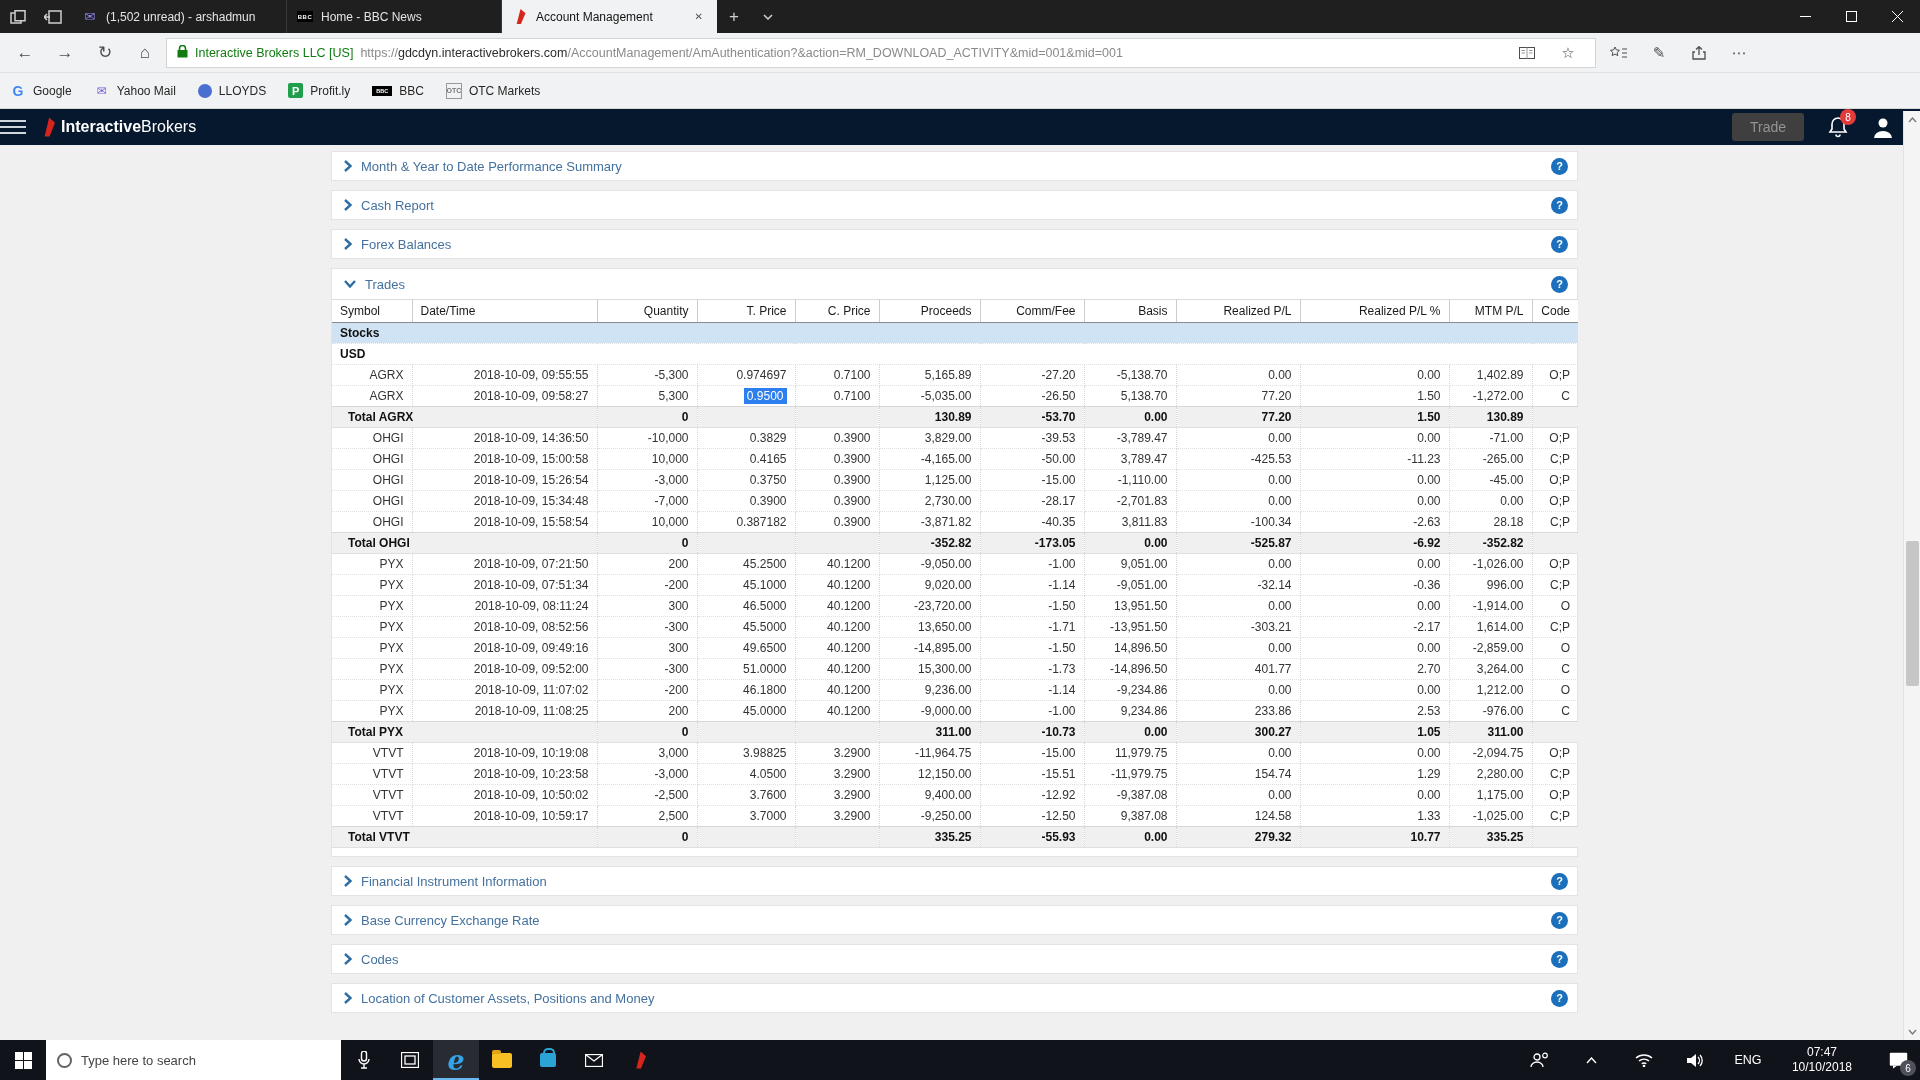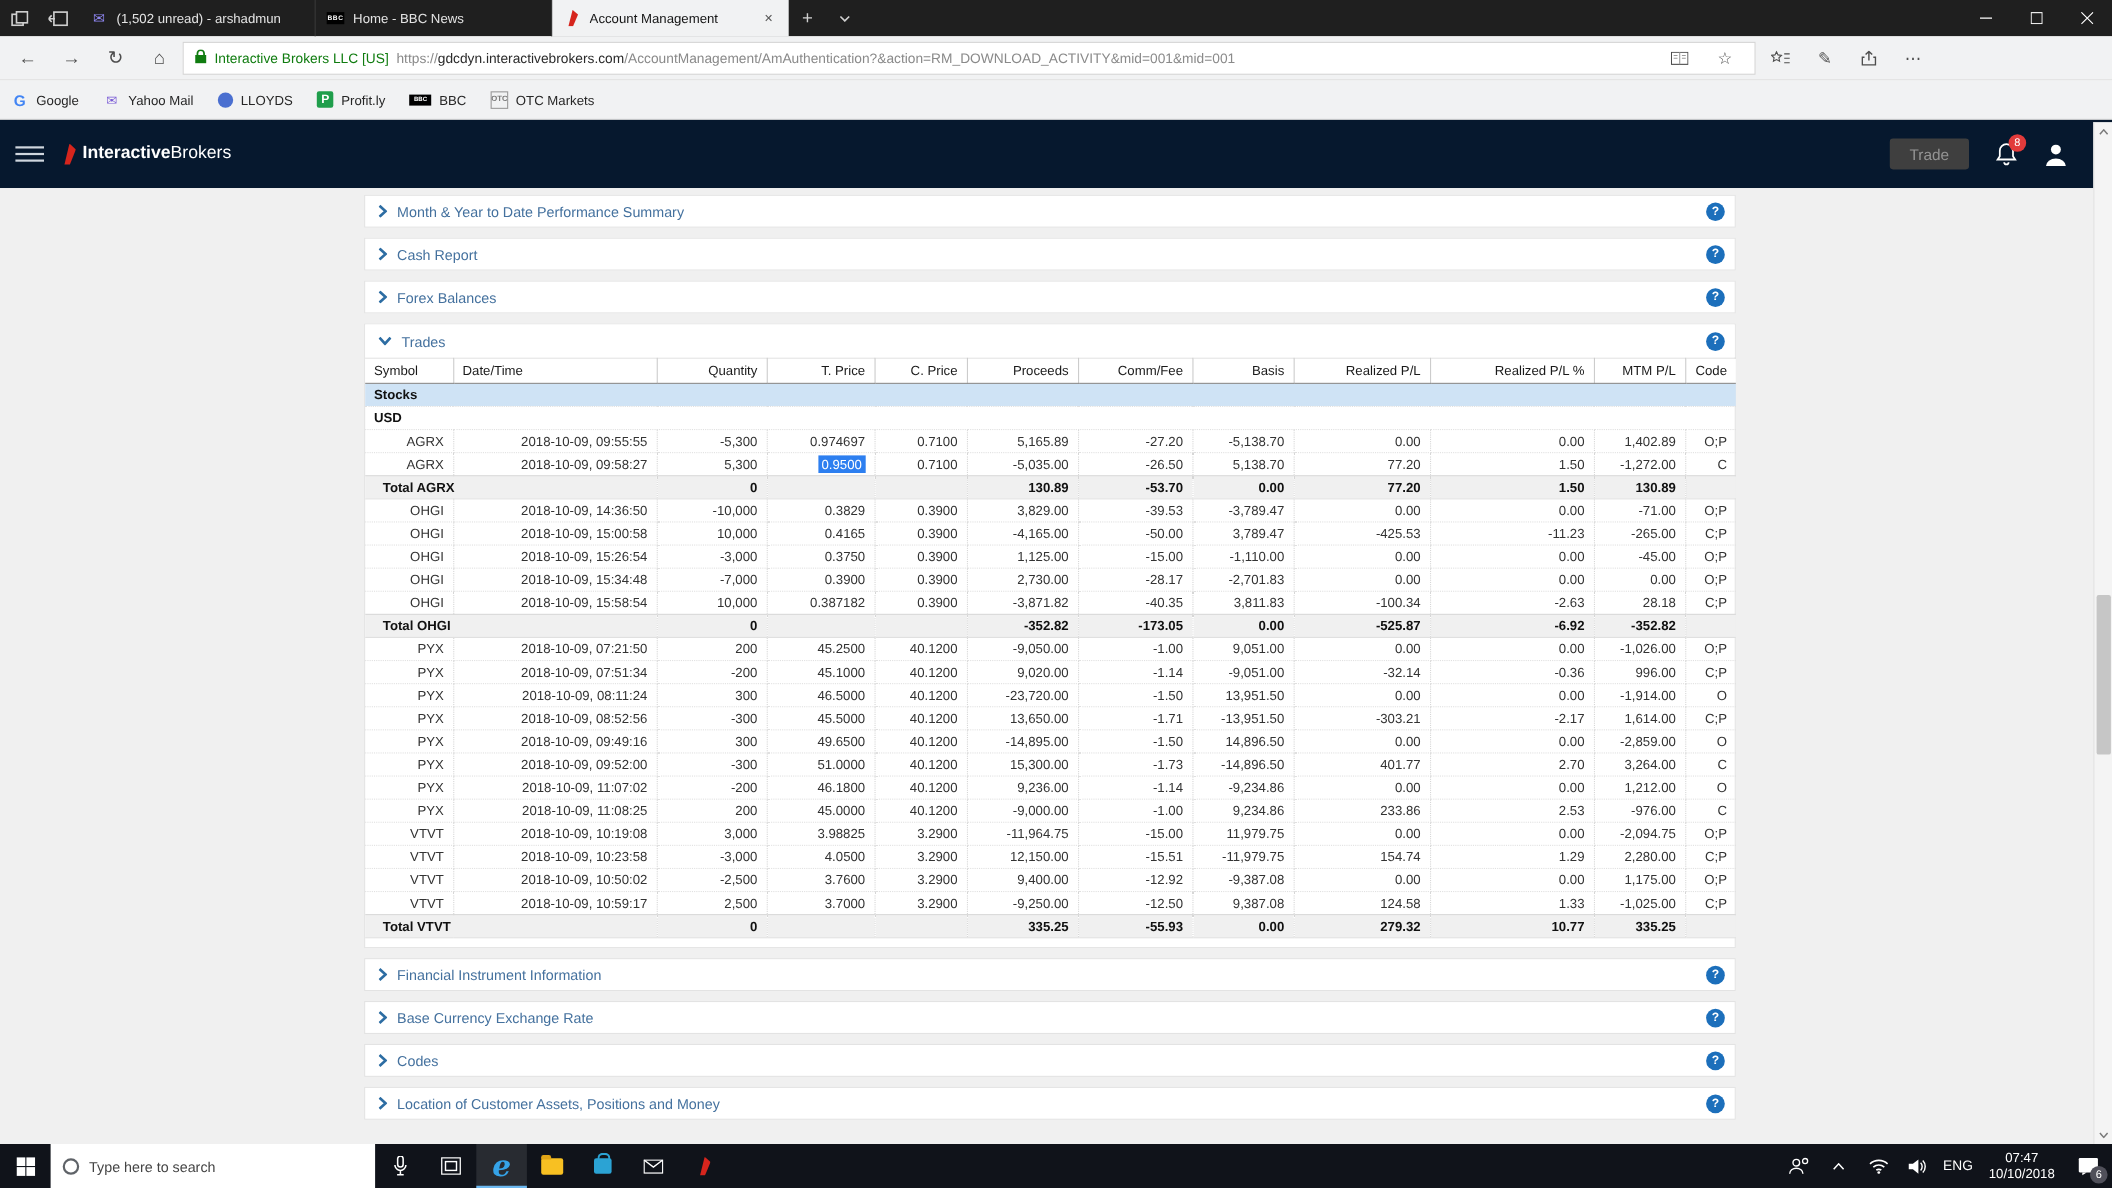--- a/index.html
+++ b/index.html
@@ -41,21 +41,21 @@
   .bm { display:flex; align-items:center; gap:7px; font-size:12px; color:#262626; }
   .bm-ic { width:16px; height:16px; display:flex; align-items:center; justify-content:center; font-size:12px; }
   .bm-google { color:#4285F4; font-weight:bold; font-size:14px; }
   .bm-env { color:#7b5cd6; }
   .bm-lloyds { width:14px; height:14px; border-radius:50%; background:#4a6fd0; }
   .bm-p { width:15px; height:15px; background:#1f9e4b; color:#fff; font-size:11px; font-weight:bold; border-radius:2px; }
   .bm-bbc { background:#000; color:#fff; font-size:5.5px; font-weight:bold; width:20px; height:10px; }
   .bm-otc { color:#777; font-size:7px; font-weight:bold; border:1px solid #999; padding:0 1px; }
 
   
-  .ibnav { height:62px; background:#06182e; display:flex; align-items:center; padding:0 14px; }
+  .ibnav { height:36px; background:#06182e; display:flex; align-items:center; padding:0 0; }
   .hamburger { width:26px; display:flex; flex-direction:column; gap:4px; margin-right:16px; }
   .hamburger div { height:2px; background:#cfd6de; }
   .brand { display:flex; align-items:center; gap:6px; color:#fff; font-size:16px; }
   .brand b { font-weight:bold; } .brand span { font-weight:normal; }
   .brand .flame { width:13px; height:19px; }
   .nav-right { margin-left:auto; display:flex; align-items:center; gap:24px; padding-right:26px; }
   .trade-btn { background:#3f3f3f; color:#949494; font-size:14px; padding:6px 18px; border-radius:3px; }
   .bell-wrap, .user-wrap { position:relative; display:flex; }
   .nav-badge { position:absolute; top:-7px; right:-8px; background:#e23b3b; color:#fff; font-size:10px; min-width:16px; height:16px; border-radius:8px; display:flex; align-items:center; justify-content:center; padding:0 3px; }
 
@@ -95,21 +95,21 @@
   .tb-item { width:46px; display:flex; align-items:center; justify-content:center; }
   .tb-item.active-app { background:rgba(255,255,255,.10); box-shadow:inset 0 -2px 0 #6cb8f0; }
   .tb-search { width:295px; background:#fff; display:flex; align-items:center; gap:9px; padding:0 11px; }
   .search-circle { width:15px; height:15px; border:2px solid #5f6368; border-radius:50%; }
   .tb-search span { color:#444; font-size:13px; }
   .edge-e { color:#35a3e8; font-size:27px; font-weight:bold; line-height:27px; font-family:"DejaVu Serif", serif; font-style:italic; }
   .folder-ic { width:20px; height:15px; background:#f8c022; border-radius:2px; position:relative; }
   .folder-ic::before { content:""; position:absolute; top:-3px; left:0; width:9px; height:4px; background:#e0a416; border-radius:2px 2px 0 0; }
   .bag-ic { width:16px; height:14px; background:#2ba3d4; border-radius:2px; position:relative; }
   .bag-ic::before { content:""; position:absolute; top:-5px; left:3px; width:8px; height:6px; border:2px solid #2ba3d4; border-bottom:none; border-radius:5px 5px 0 0; }
-  .tray { margin-left:auto; display:flex; align-items:center; gap:4px; padding-right:4px; }
+  .tray { margin-left:auto; display:flex; align-items:center; gap:20px; padding-right:4px; }
   .tray-ic { width:32px; display:flex; align-items:center; justify-content:center; height:40px; }
   .tray-txt { font-size:12.5px; color:#fff; }
   .clock { text-align:center; font-size:12px; line-height:15px; padding:0 8px; }
   .action-ic { position:relative; width:36px; height:40px; display:flex; align-items:center; justify-content:center; }
   .ac-badge { position:absolute; right:0px; bottom:4px; width:16px; height:16px; border-radius:50%; background:#50505a; color:#fff; font-size:10px; display:flex; align-items:center; justify-content:center; }
 </style>
 </head>
 <body>
 
 <div class="screen">
@@ -572,20 +572,33 @@
                 <td>200</td>
                 <td>45.0000</td>
                 <td>40.1200</td>
                 <td>-9,000.00</td>
                 <td>-1.00</td>
                 <td>9,234.86</td>
                 <td>233.86</td>
                 <td>2.53</td>
                 <td>-976.00</td>
                 <td>C</td>
+              </tr>
+              <tr class="total">
+                <td class="tlabel" colspan="2">Total PYX</td>
+                <td>0</td>
+                <td></td>
+                <td></td>
+                <td>311.00</td>
+                <td>-10.73</td>
+                <td>0.00</td>
+                <td>300.27</td>
+                <td>1.05</td>
+                <td>311.00</td>
+                <td></td>
               </tr>
               <tr>
                 <td class="left">VTVT</td>
                 <td class="left">2018-10-09, 10:19:08</td>
                 <td>3,000</td>
                 <td>3.98825</td>
                 <td>3.2900</td>
                 <td>-11,964.75</td>
                 <td>-15.00</td>
                 <td>11,979.75</td>

